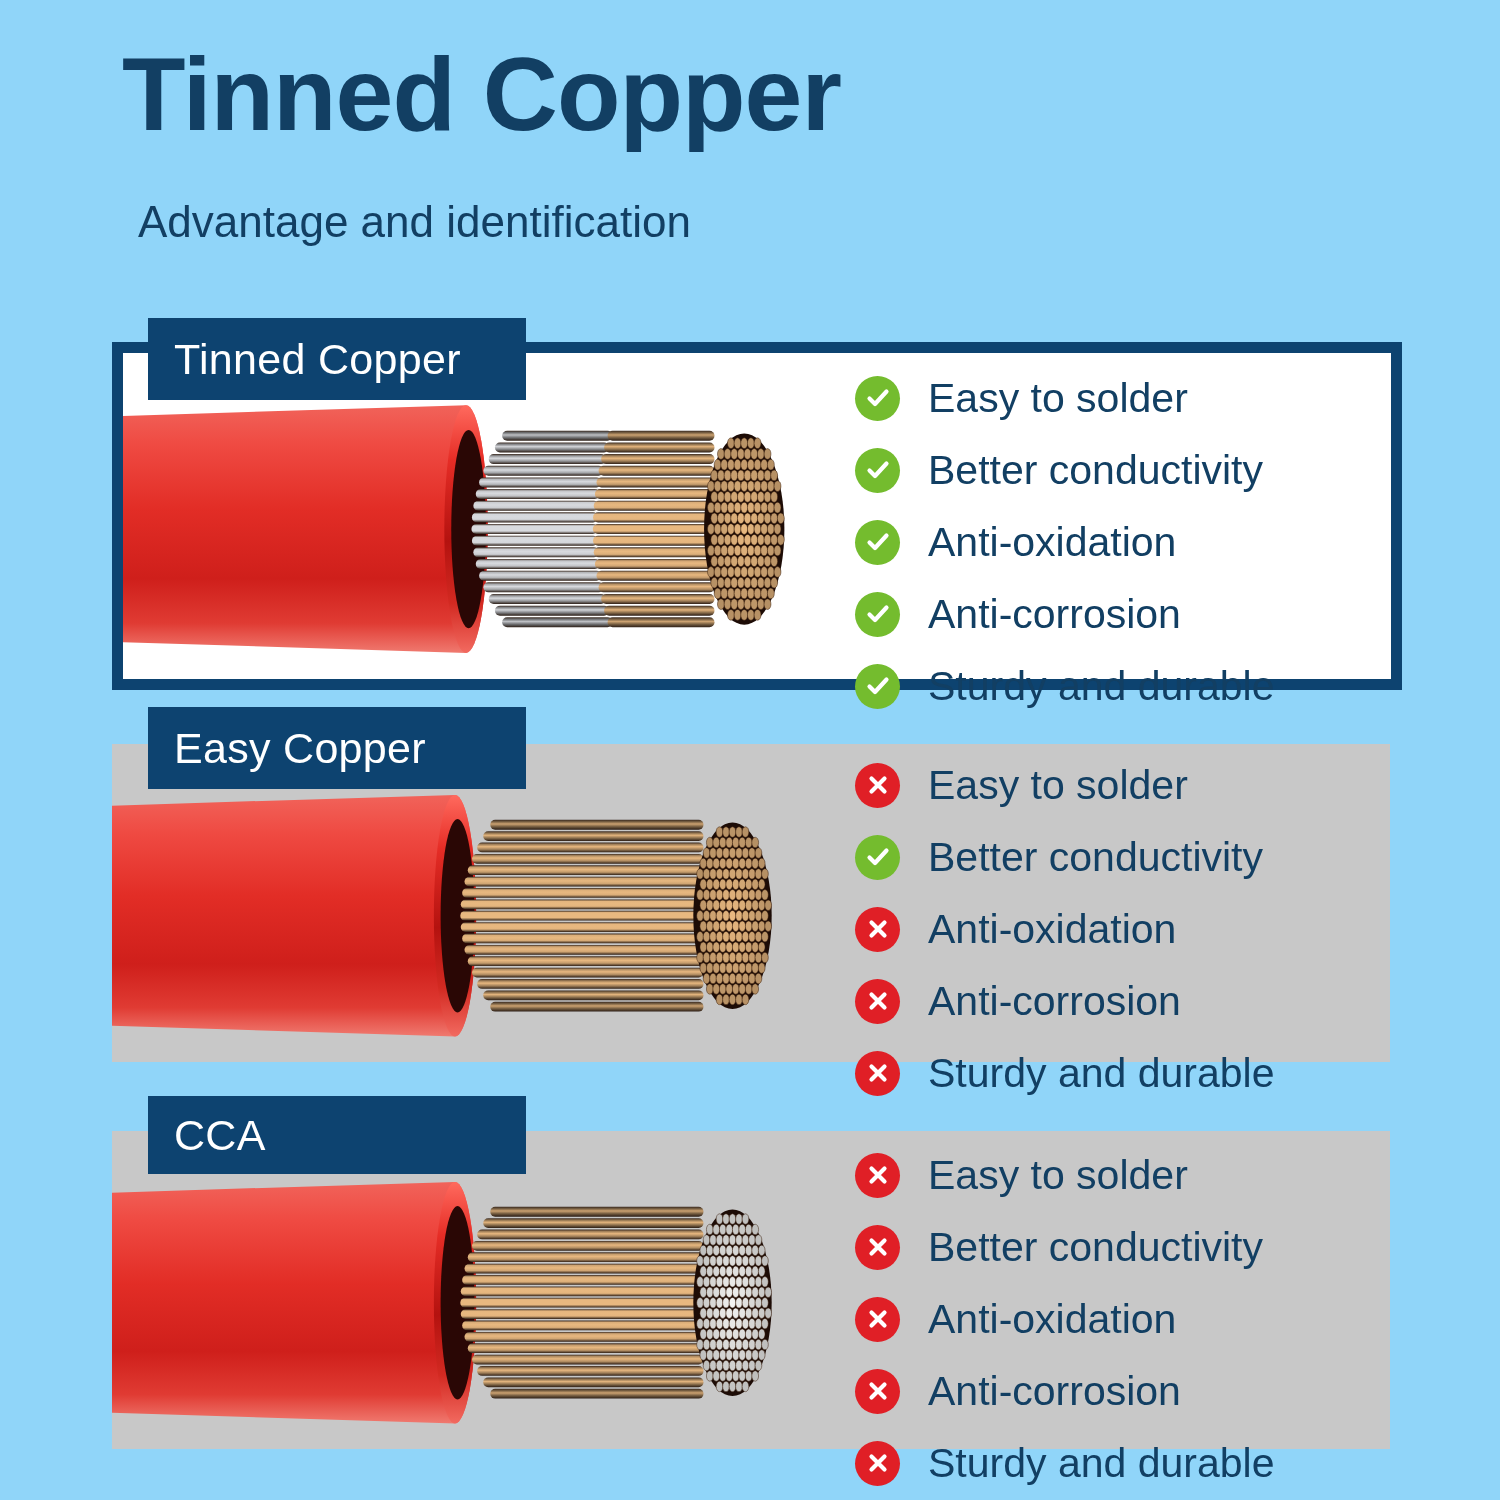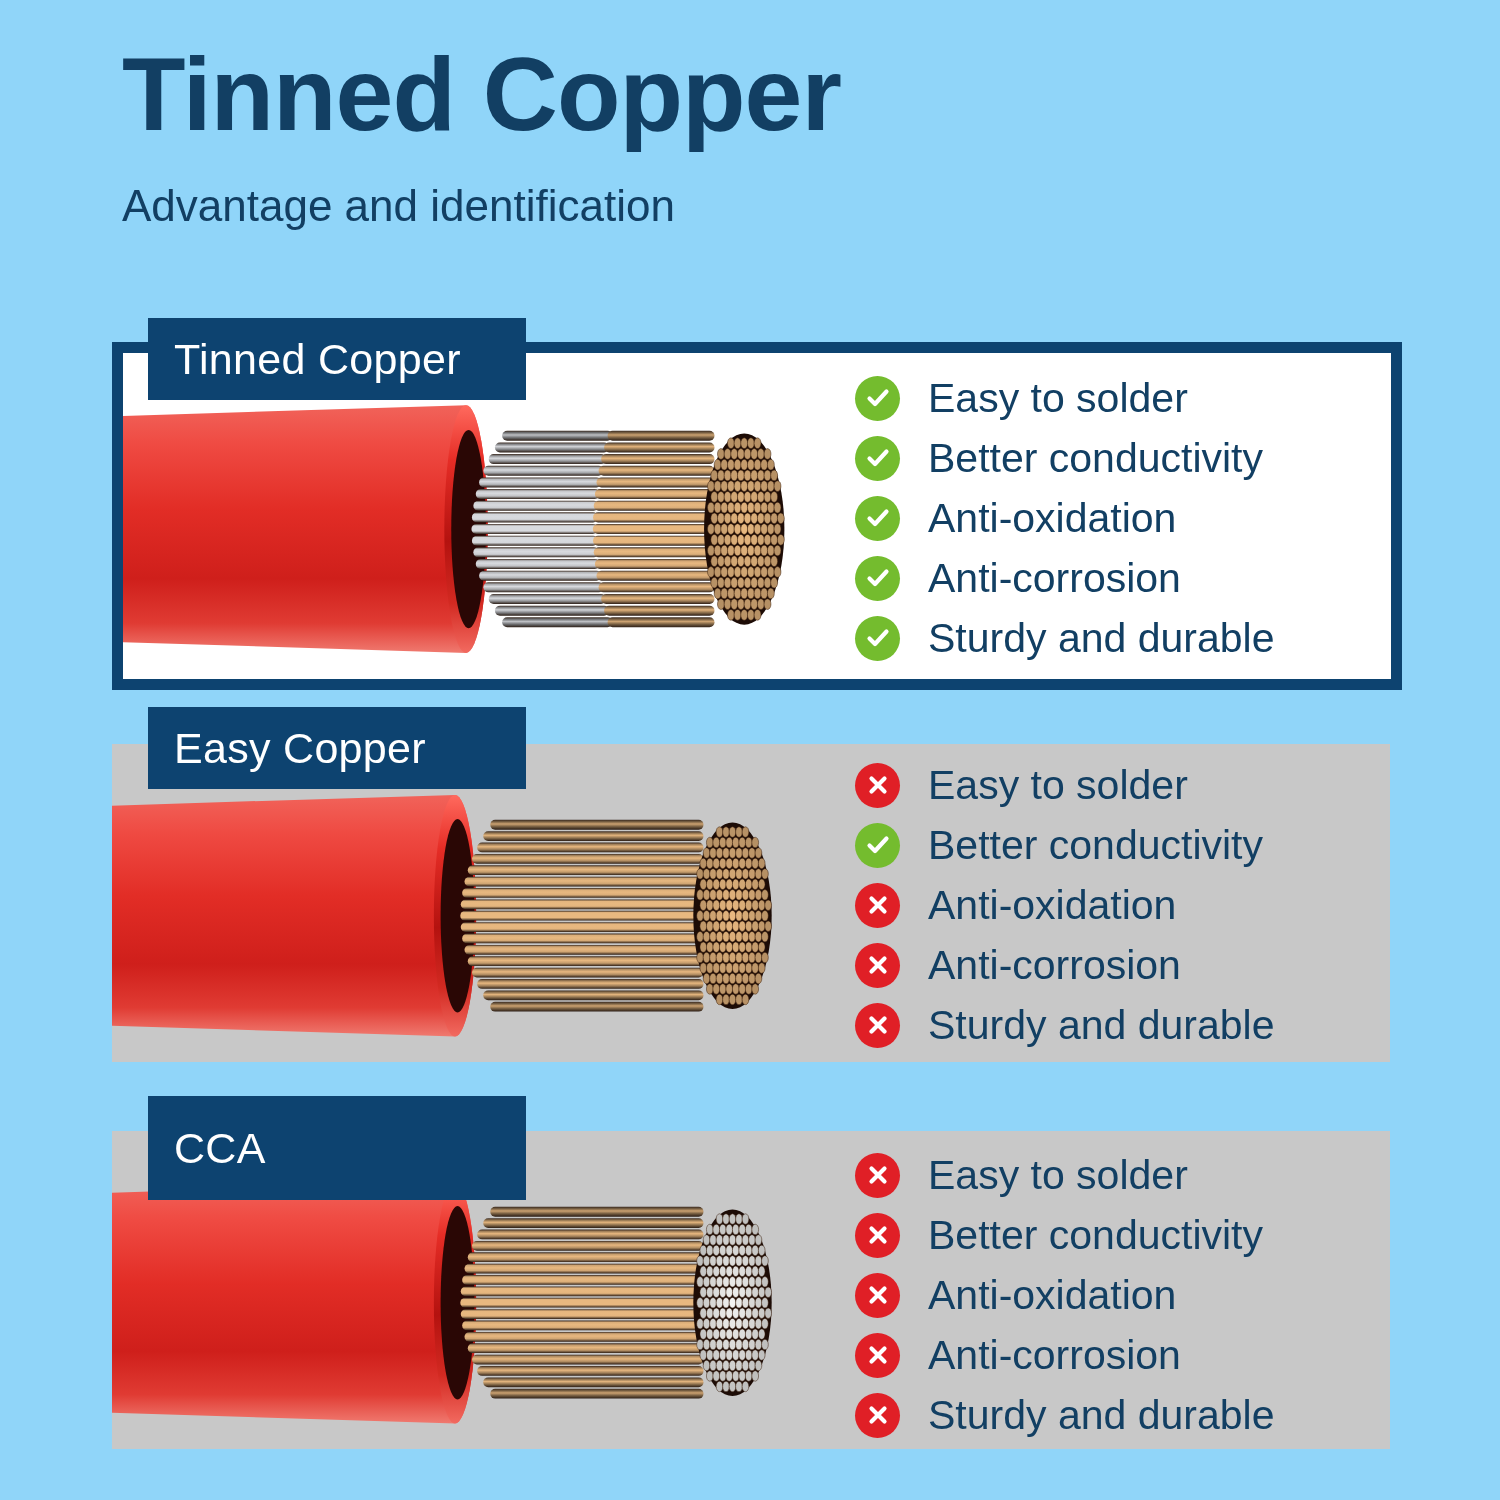--- a/index.html
+++ b/index.html
@@ -28,21 +28,21 @@
     color: #123f63;
     letter-spacing: -1px;
     line-height: 1.05;
     margin: 0;
     white-space: nowrap;
   }
   #page-subtitle {
     font-size: 44px;
     font-weight: 400;
     color: #123f63;
-    margin: 0;
+    margin: 16px;
     padding-top: 32px;
     letter-spacing: 0px;
     white-space: nowrap;
   }
 
   
   .panel {
     position: absolute;
     box-sizing: border-box;
   }
@@ -68,39 +68,40 @@
     align-items: center;
     padding-left: 26px;
     font-size: 43px;
     font-weight: 400;
     letter-spacing: 0.3px;
     z-index: 20;
     white-space: nowrap;
   }
   #badge-0 { left: 148px; top: 318px; width: 378px; height: 82px; }
   #badge-1 { left: 148px; top: 707px; width: 378px; height: 82px; }
-  #badge-2 { left: 148px; top: 1096px; width: 378px; height: 104px; }
+  #badge-2 { left: 148px; top: 1096px; width: 378px; height: 78px; }
 
   
   .wire-wrap {
     position: absolute;
     overflow: hidden;
     z-index: 5;
   }
   #wire-0 { left: 123px; top: 353px; width: 700px; height: 326px; }
   #wire-1 { left: 112px; top: 744px; width: 700px; height: 318px; }
   #wire-2 { left: 112px; top: 1131px; width: 700px; height: 318px; }
   .wire-svg { display: block; }
 
   
   .feature-list {
     position: absolute;
     z-index: 10;
     display: flex;
     flex-direction: column;
+    gap: 12px;
   }
   #list-0 { left: 855px; top: 368px; }
   #list-1 { left: 855px; top: 755px; }
   #list-2 { left: 855px; top: 1145px; }
 
   .feature-row {
     display: flex;
     align-items: center;
     height: 60px;
   }

